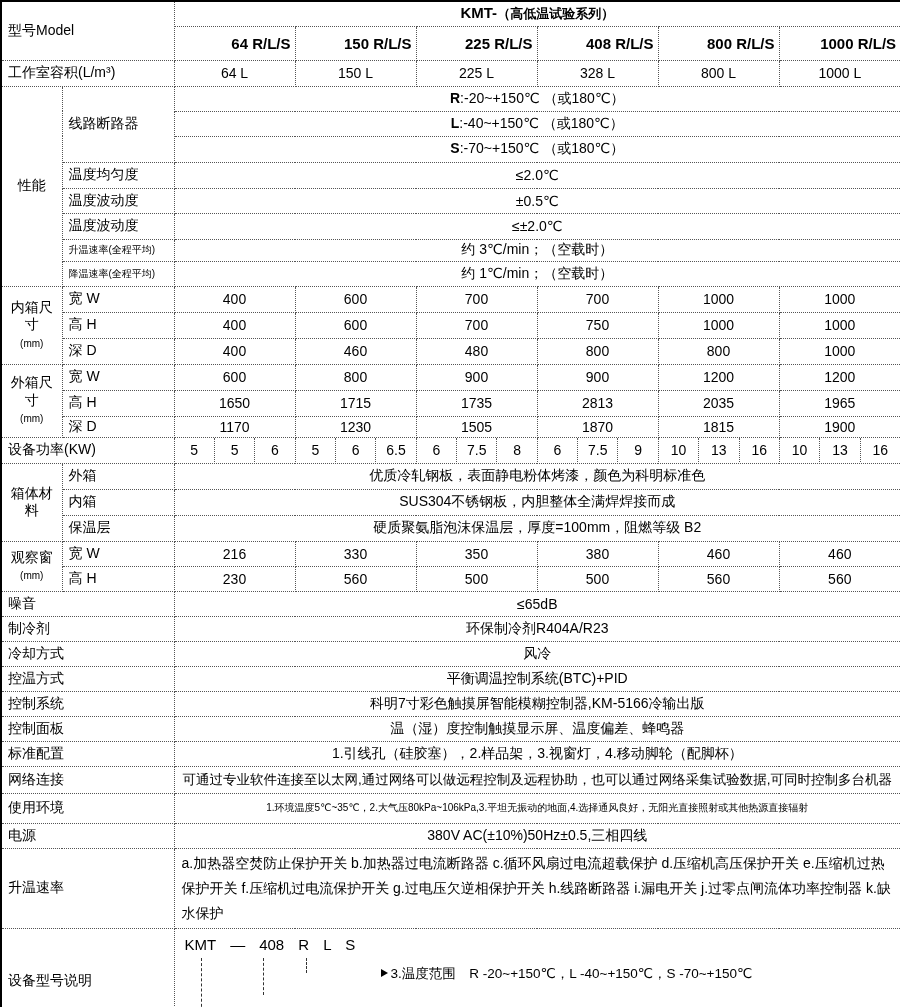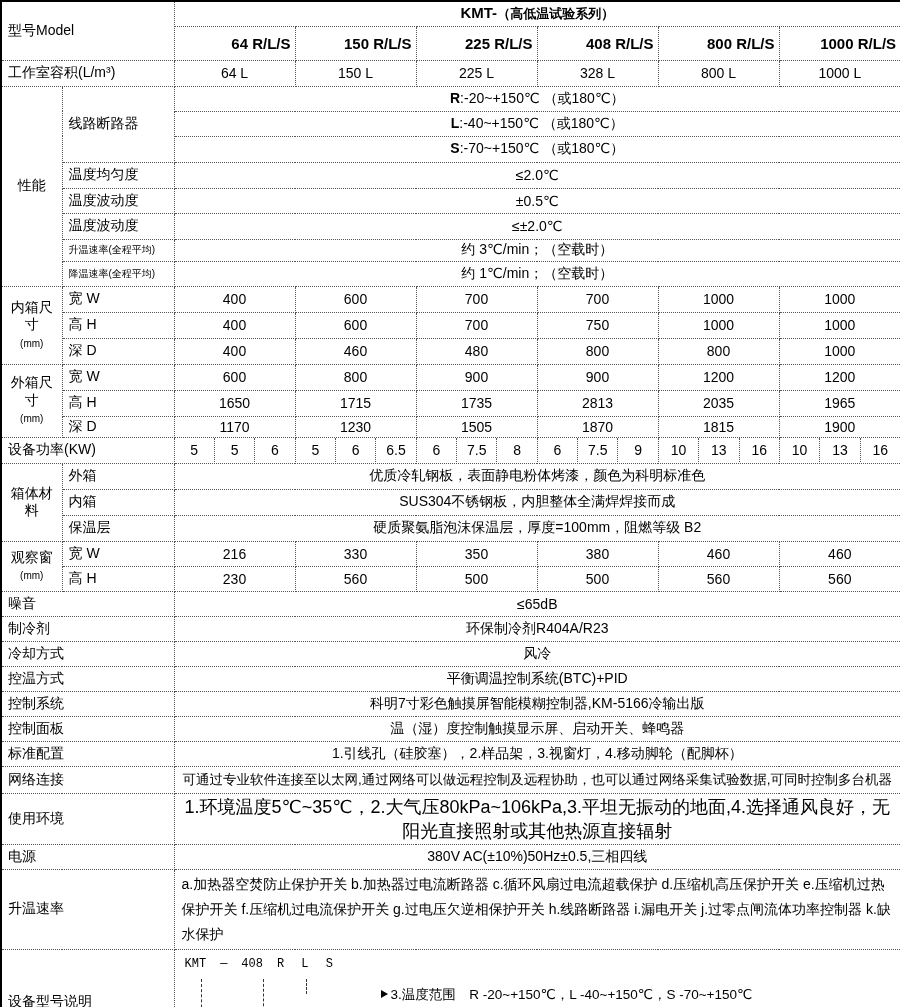--- a/index.html
+++ b/index.html
@@ -15,21 +15,21 @@
   .series-suffix { font-weight:bold; font-size:13px; }
   .model-h { font-weight:bold; font-size:15px; text-align:right; }
   .grp { text-align:center; line-height:1.25; }
   .pad0 { padding:0; }
   .power-flex { display:flex; width:100%; height:100%; align-items:center; }
   .power-flex > div { flex:1 1 0; text-align:center; border-left:1px dotted #555; font-size:14px; line-height:24px; }
   .power-flex > div:first-child { border-left:none; }
   .wrapcell { line-height:1.8; padding:2px 7px; }
   .diagram-cell { position:relative; padding:0; }
   .diagram { position:relative; width:100%; height:104px; font-size:14px; }
-  .code-line { position:absolute; left:10px; top:7px; font-size:12px;font-family:Liberation Mono, monospace; }
+  .code-line { position:absolute; left:10px; top:7px; font-size:15px; }
   .code-line .seg { margin-right:14px; }
   .code-line .letters { letter-spacing:5px; }
   .vline { position:absolute; width:0; border-left:1px dashed #333; }
   .v1 { left:26px; top:29px; height:59px; }
   .v2 { left:88px; top:29px; height:37px; }
   .v3 { left:131px; top:29px; height:15px; }
   .arrow { position:absolute; width:0; height:0; border-left:7px solid #000; border-top:4.5px solid transparent; border-bottom:4.5px solid transparent; left:206px; }
   .a1 { top:39.5px; }
   .note { position:absolute; left:216px; font-size:13.5px; white-space:nowrap; }
   .n1 { top:36px; }
@@ -238,33 +238,33 @@
   <tr style="height:25px">
     <td colspan="2" class="l">控温方式</td>
     <td colspan="6" class="c">平衡调温控制系统(BTC)+PID</td>
   </tr>
   <tr style="height:25px">
     <td colspan="2" class="l">控制系统</td>
     <td colspan="6" class="c">科明7寸彩色触摸屏智能模糊控制器,KM-5166冷输出版</td>
   </tr>
   <tr style="height:25px">
     <td colspan="2" class="l">控制面板</td>
-    <td colspan="6" class="c">温（湿）度控制触摸显示屏、启动开关、蜂鸣器</td>
+    <td colspan="6" class="c">温（湿）度控制触摸显示屏、温度偏差、蜂鸣器</td>
   </tr>
   <tr style="height:25px">
     <td colspan="2" class="l">标准配置</td>
     <td colspan="6" class="c">1.引线孔（硅胶塞），2.样品架，3.视窗灯，4.移动脚轮（配脚杯）</td>
   </tr>
   <tr style="height:27px">
     <td colspan="2" class="l">网络连接</td>
     <td colspan="6" class="c" style="font-size:13.5px">可通过专业软件连接至以太网,通过网络可以做远程控制及远程协助，也可以通过网络采集试验数据,可同时控制多台机器</td>
   </tr>
   <tr style="height:30px">
     <td colspan="2" class="l">使用环境</td>
-    <td colspan="6" class="c" style="font-size:18px">1.环境温度5℃~35℃，2.大气压80kPa~106kPa,3.平坦无振动的地面,4.选择通风良好，无阳光直接照射或其他热源直接辐射</td>
+    <td colspan="6" class="c" style="font-size:10px">1.环境温度5℃~35℃，2.大气压80kPa~106kPa,3.平坦无振动的地面,4.选择通风良好，无阳光直接照射或其他热源直接辐射</td>
   </tr>
   <tr style="height:25px">
     <td colspan="2" class="l">电源</td>
     <td colspan="6" class="c">380V AC(±10%)50Hz±0.5,三相四线</td>
   </tr>
 
   <tr style="height:55px">
     <td colspan="2" class="l">升温速率</td>
     <td colspan="6" class="l wrapcell">a.加热器空焚防止保护开关 b.加热器过电流断路器 c.循环风扇过电流超载保护 d.压缩机高压保护开关 e.压缩机过热保护开关 f.压缩机过电流保护开关 g.过电压欠逆相保护开关 h.线路断路器 i.漏电开关 j.过零点闸流体功率控制器 k.缺水保护</td>
   </tr>

